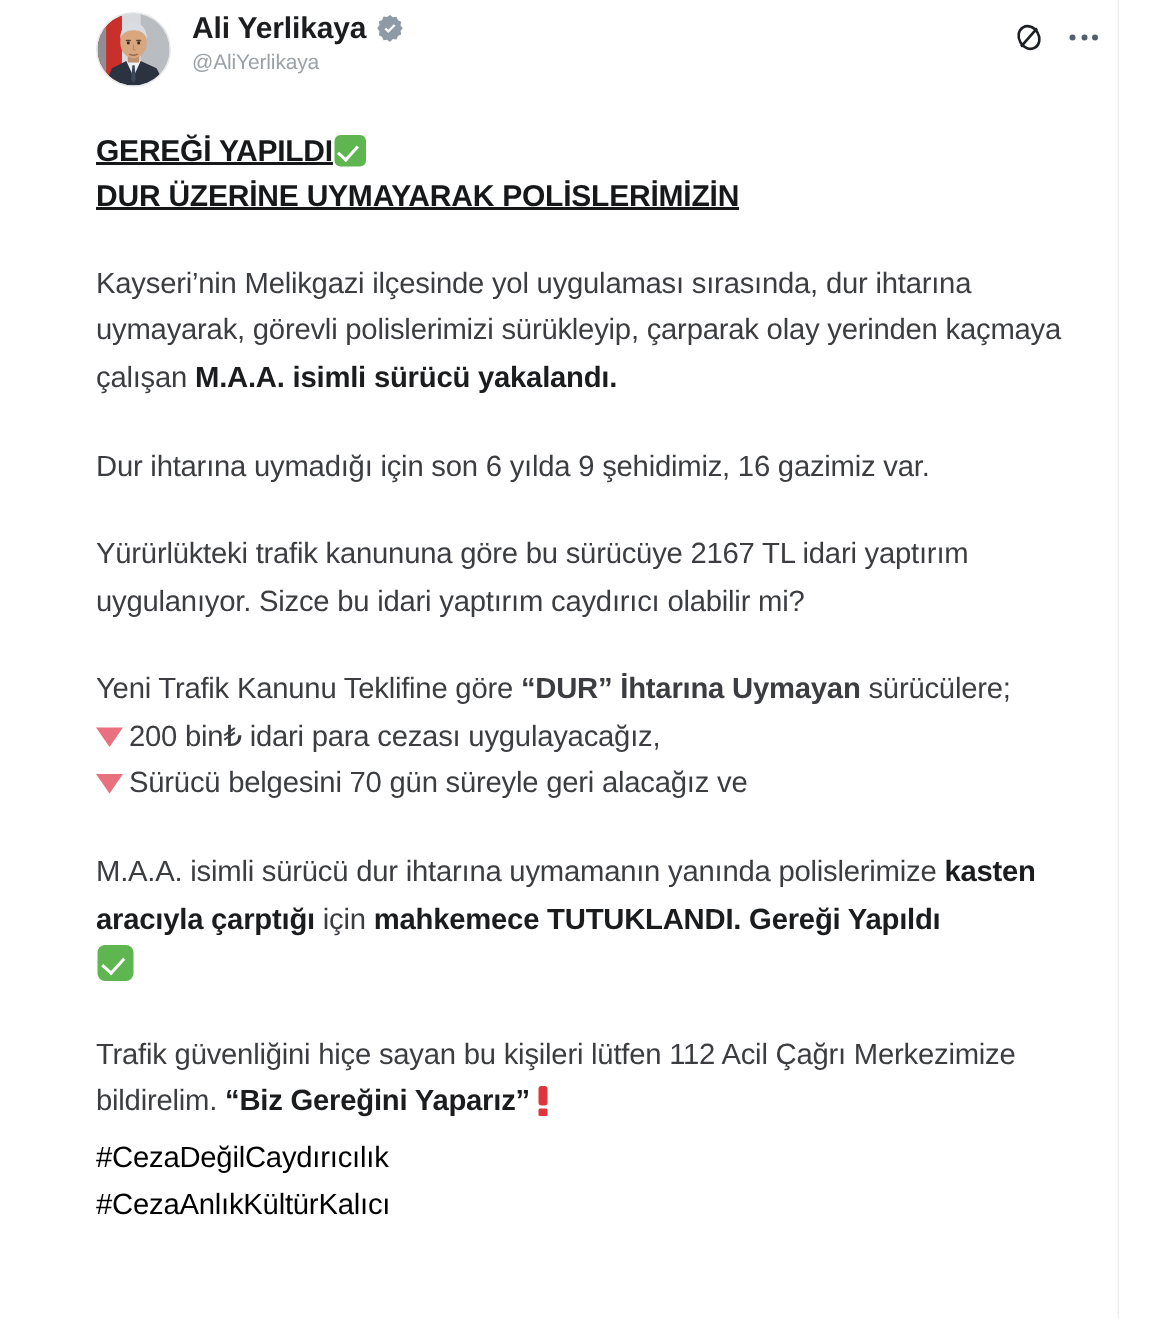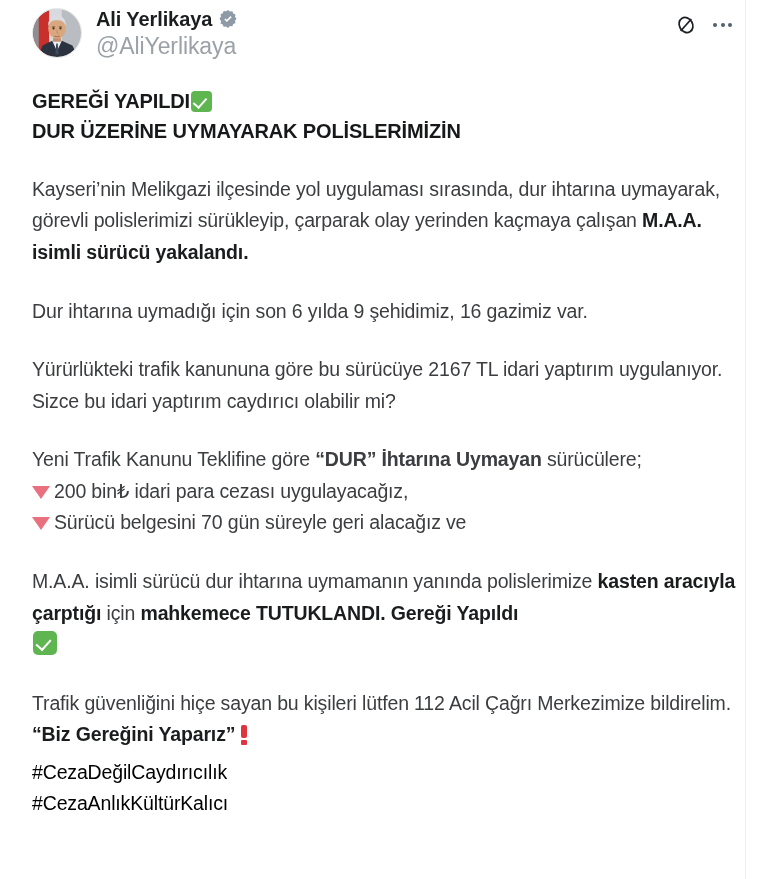--- a/index.html
+++ b/index.html
@@ -12,20 +12,21 @@
     font-family: "Liberation Sans", "DejaVu Sans", sans-serif;
     -webkit-font-smoothing: antialiased;
   }
   .screen {
     position: relative;
     width: 770px;
     height: 879px;
     background: #ffffff;
     overflow: hidden;
     box-sizing: border-box;
+    padding-left: 32px;
   }
   .edge-right {
     position: absolute;
     top: 0;
     right: 24px;
     width: 1px;
     height: 879px;
     background: #eceff1;
   }
 
@@ -72,21 +73,21 @@
   }
   .verified-badge {
     margin-left: 6px;
     width: 20px;
     height: 20px;
     display: inline-block;
     flex: 0 0 20px;
   }
   .verified-badge svg { display: block; width: 100%; height: 100%; }
   .handle {
-    font-size: 23px;
+    font-size: 14px;
     color: #9aa2a8;
     margin-top: 4px;
     letter-spacing: -0.1px;
     white-space: nowrap;
   }
 
   .header-actions {
     position: absolute;
     right: 38px;
     top: 14px;
@@ -120,21 +121,21 @@
   }
 
   .headline {
     font-weight: 700;
     color: #16181a;
     font-size: 20px;
     line-height: 1.52;
     letter-spacing: -0.15px;
     margin-top: 28px;
   }
-  .headline .l { display: block; white-space: nowrap; }
+  .headline .l { display: block; white-space: nowrap; text-decoration: underline; }
 
   .para {
     margin-top: 27px;
   }
   .para b { font-weight: 700; color: #1a1c1e; }
 
   .list-intro { margin-top: 27px; }
   .bullets { margin-top: 0; }
   .bullet-line {
     display: block;

